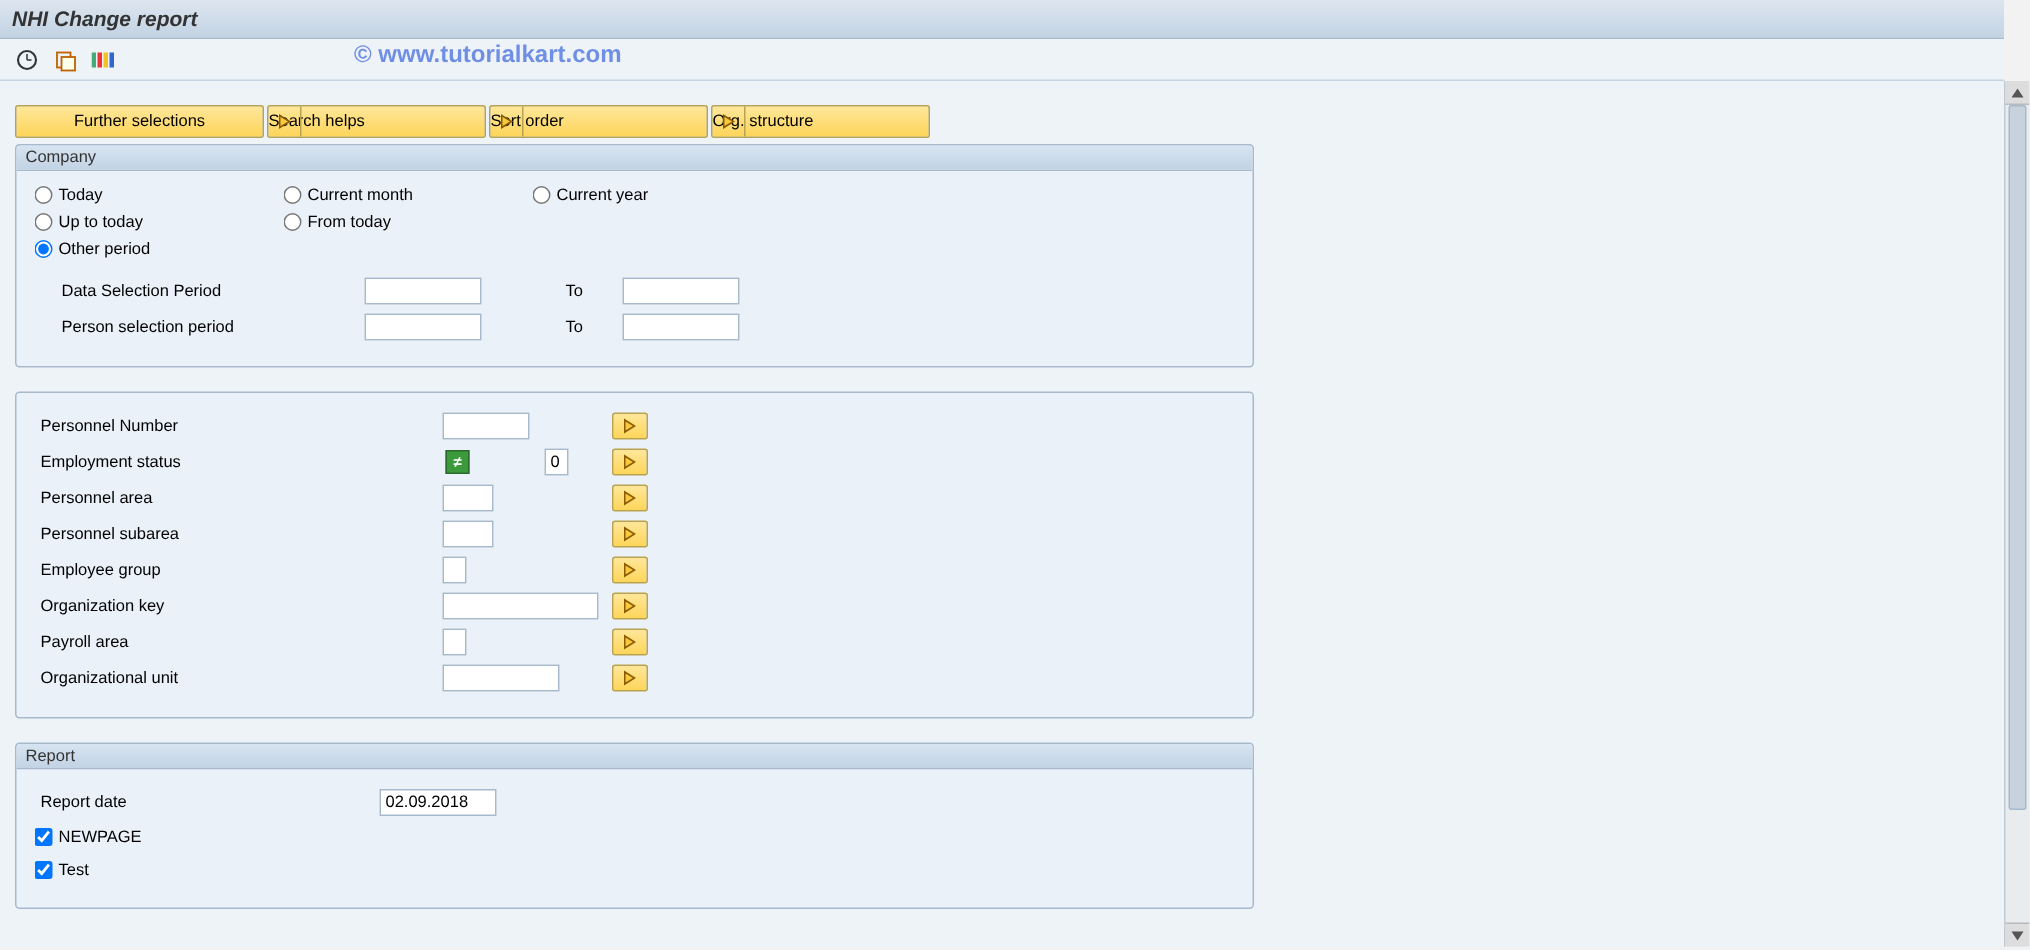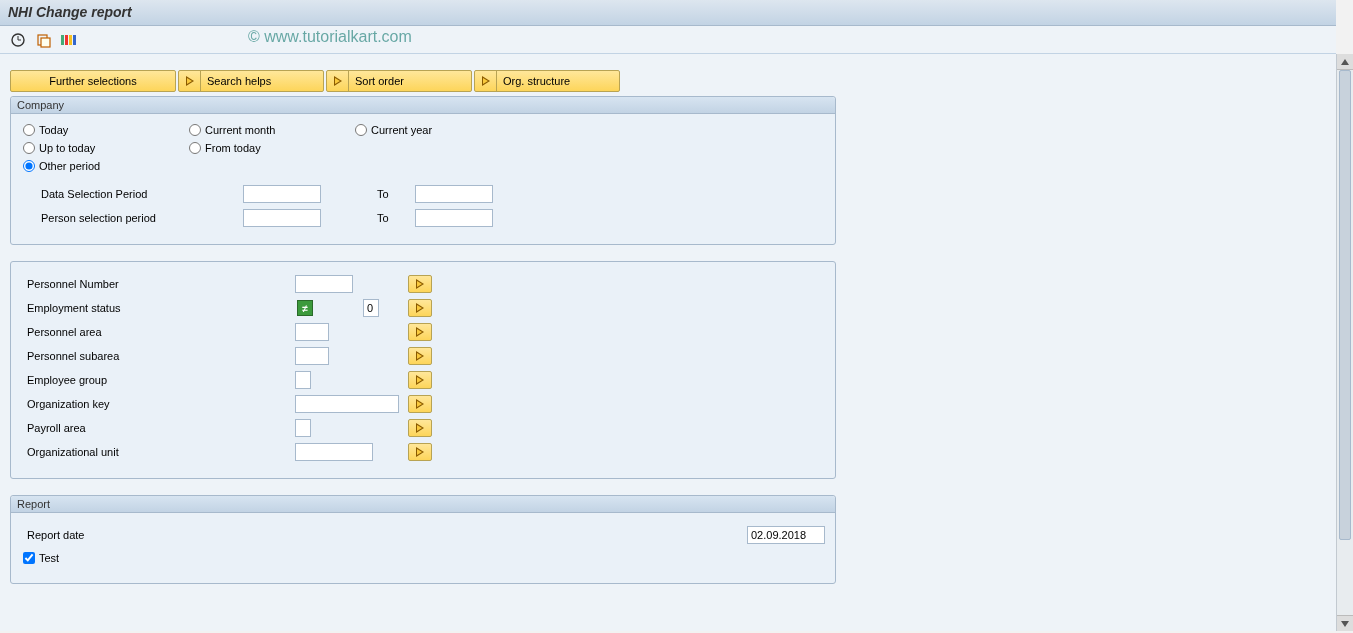--- a/index.html
+++ b/index.html
@@ -39,25 +39,25 @@
   .icon-btn {
     width: 20px;
     height: 20px;
     display: inline-flex;
     align-items: center;
     justify-content: center;
     cursor: pointer;
   }
   .watermark {
     position: absolute;
-    left: 248px;
+    left: 236px;
     top: 2px;
     font-size: 16px;
-    font-weight: normal;
-    color: #0f766e;
+    font-weight: bold;
+    color: #1d4ed8;
     opacity: 0.6;
     pointer-events: none;
   }
   .content-wrap {
     position: absolute;
     top: 54px;
     left: 0;
     width: 1336px;
     height: 577px;
     background: #eef3f8;
@@ -79,21 +79,20 @@
     font-size: 11px;
     cursor: pointer;
   }
   .toolbar-btn.plain {
     justify-content: center;
     width: 166px;
   }
   .toolbar-btn.arrow {
     width: 146px;
     position: relative;
-    padding-left: 28px;
   }
   .toolbar-btn.arrow .arrow-box {
     position: absolute;
     left: 0;
     top: 0;
     bottom: 0;
     width: 22px;
     border-right: 1px solid #b8a353;
     display: flex;
     align-items: center;
@@ -204,21 +203,21 @@
     background: #3c9a3c;
     border: 1px solid #2a6a2a;
     color: #fff;
     font-size: 10px;
     align-items: center;
     justify-content: center;
     margin-right: 2px;
     margin-left: 2px;
     font-weight: bold;
   }
-  .report-body .row { height: 24px; justify-content: space-between; }
+  .report-body .row { height: 24px; }
   .report-body .rlabel { width: 226px; }
   
   .vscroll {
     position: absolute;
     right: 0;
     top: 54px;
     width: 17px;
     height: 577px;
     background: #e8ecef;
     border-left: 1px solid #c2c9d0;
@@ -413,20 +412,24 @@
 
   <div class="group-box">
     <div class="group-title">Report</div>
     <div class="group-body report-body">
       <div class="row">
         <span class="label rlabel" style="margin-left:4px">Report date</span>
         <input type="text" class="w80" value="02.09.2018" style="">
       </div>
       <div class="chk-row">
         <input type="checkbox" checked="" style="">
+        <span>NEWPAGE</span>
+      </div>
+      <div class="chk-row">
+        <input type="checkbox" checked="" style="">
         <span>Test</span>
       </div>
 
     </div>
   </div>
 
 </div>
 
 <div class="vscroll">
   <div class="arrow-up">

